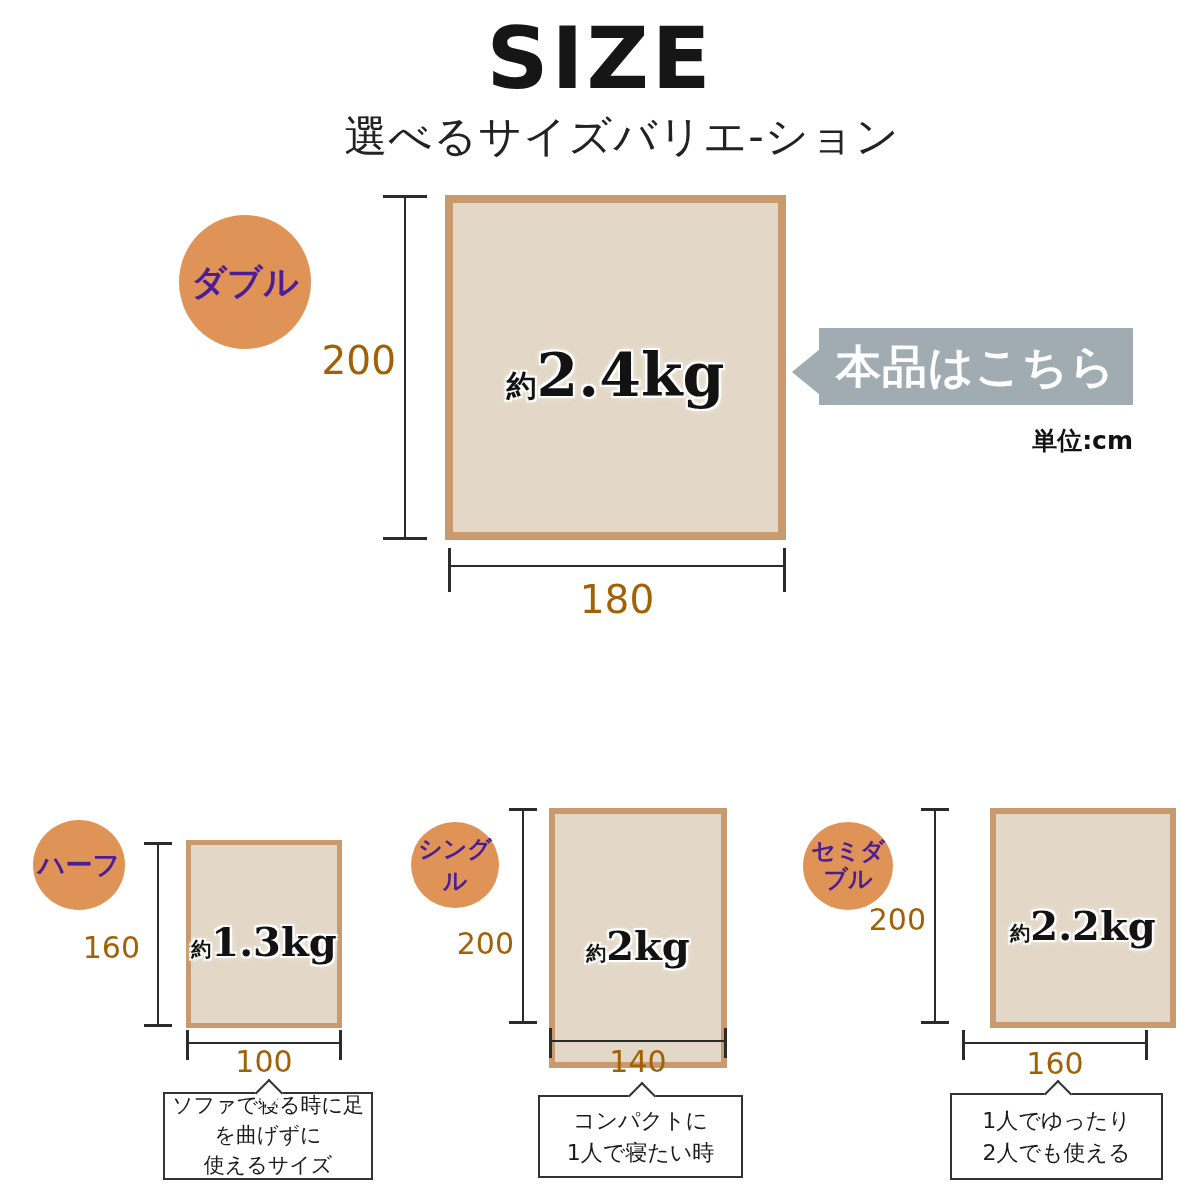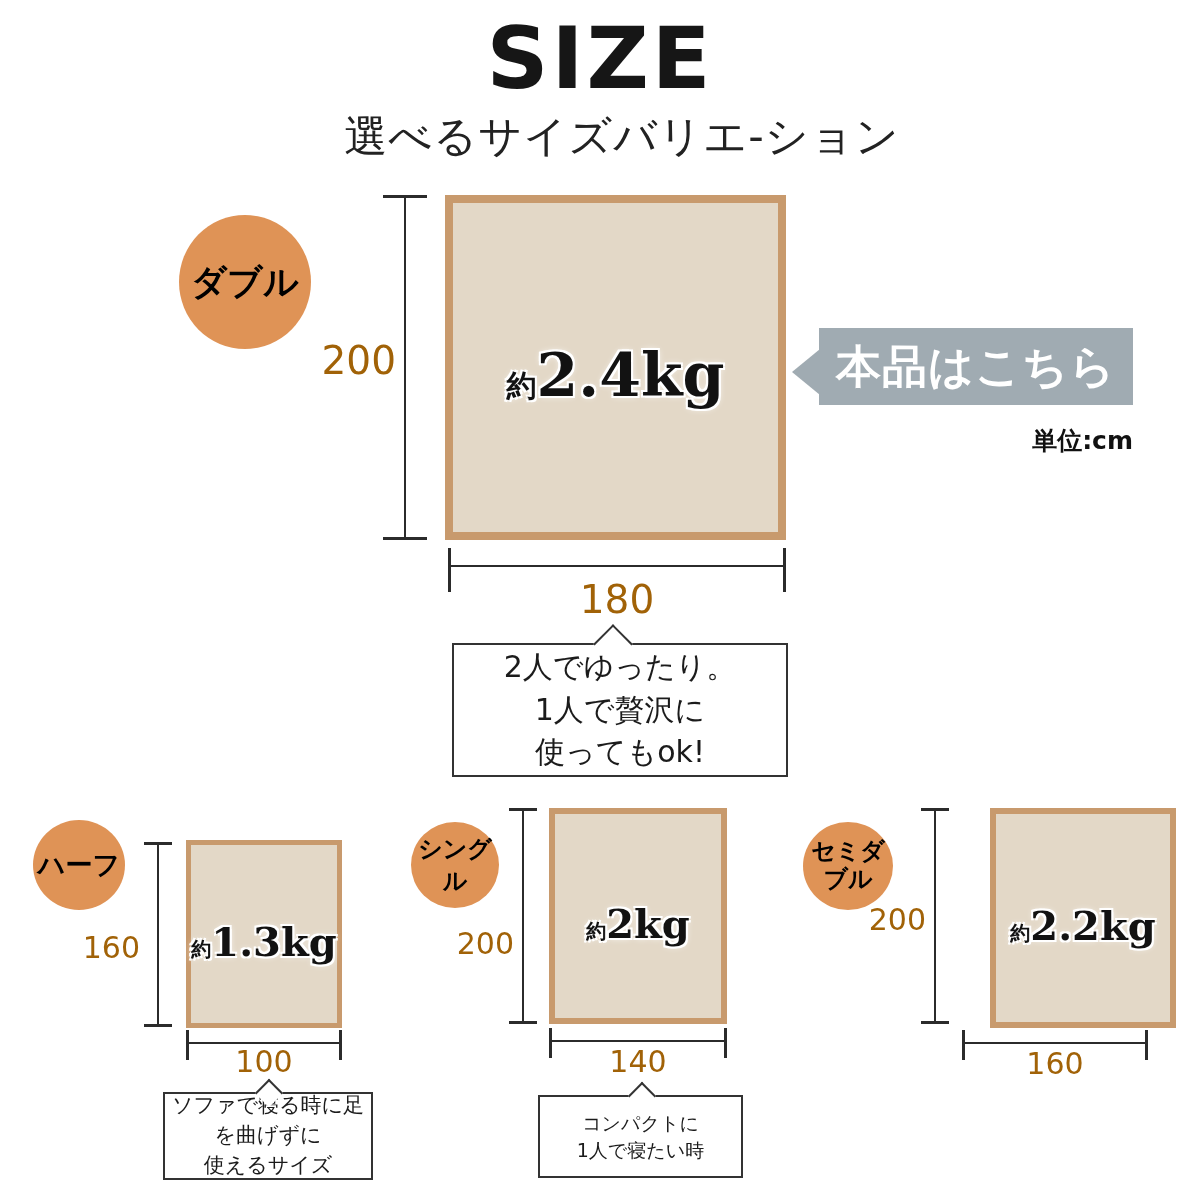--- a/index.html
+++ b/index.html
@@ -13,30 +13,30 @@
   html,body{margin:0;padding:0;background:#fff;}
   #stage{
     position:relative;width:1200px;height:1200px;background:#ffffff;overflow:hidden;
     font-family:"DejaVu Sans","Liberation Sans",sans-serif;color:var(--ink);
   }
   .abs{position:absolute;}
   
   .title{top:8px;left:0;width:100%;text-align:center;font-size:86px;font-weight:600;letter-spacing:3px;color:#161616;}
   .subtitle{top:108px;left:0;width:100%;text-align:center;font-size:43px;font-weight:500;letter-spacing:1px;color:#222;padding-left:22px;}
   
-  .badge{border-radius:50%;background:var(--accent-orange);display:flex;flex-direction:column;align-items:center;justify-content:center;color:#000000;font-weight:700;text-align:center;}
+  .badge{border-radius:50%;background:var(--accent-orange);display:flex;flex-direction:column;align-items:center;justify-content:center;color:#4c1d95;font-weight:700;text-align:center;}
   .badge-double{left:179px;top:215px;width:132px;height:134px;font-size:35px;}
   .badge-half{left:33px;top:820px;width:92px;height:90px;font-size:27px;}
   .badge-single{left:411px;top:822px;width:88px;height:86px;font-size:24px;}
   .badge-semi{left:803px;top:822px;width:90px;height:88px;font-size:24px;line-height:1.15;}
   
   .rug{background:var(--rect-fill);border:8px solid var(--rect-border);box-sizing:border-box;display:flex;align-items:center;justify-content:center;}
   .rug-double{left:445px;top:195px;width:341px;height:345px;}
   .rug-half{left:186px;top:840px;width:156px;height:188px;border-width:5px;}
-  .rug-single{left:549px;top:808px;width:178px;height:216px;border-width:6px;}
+  .rug-single{left:549px;top:808px;width:178px;height:260px;border-width:6px;}
   .rug-semi{left:962px;top:808px;width:186px;height:220px;border-width:6px;margin-left:28px;}
   .weight{color:#121212;white-space:nowrap;padding-top:14px;
     text-shadow:-2px -2px 0 #fff,2px -2px 0 #fff,-2px 2px 0 #fff,2px 2px 0 #fff,0 0 7px #fff;}
   .weight .w-prefix{font-weight:700;}
   .weight .w-value{font-family:"DejaVu Serif","Liberation Serif",serif;font-weight:700;}
   .weight-lg .w-prefix{font-size:30px;}
   .weight-lg .w-value{font-size:60px;}
   .weight-sm .w-prefix{font-size:20px;}
   .weight-sm .w-value{font-size:40px;}
   
@@ -68,21 +68,21 @@
   .callout-arrow{left:792px;top:349px;width:0;height:0;border-top:23px solid transparent;border-bottom:23px solid transparent;border-right:28px solid var(--callout-gray);}
   .callout-box{left:819px;top:328px;width:314px;height:77px;background:var(--callout-gray);display:flex;align-items:center;justify-content:center;color:#fff;font-size:45px;font-weight:700;letter-spacing:1px;white-space:nowrap;}
   .unit-note{left:950px;top:424px;width:183px;text-align:right;font-size:25px;font-weight:700;color:#111;}
   
   .bubble{background:#fff;border:2px solid #333;box-sizing:border-box;display:flex;flex-direction:column;align-items:center;justify-content:center;text-align:center;color:#1b1b1b;}
   .bubble .caret{position:absolute;background:#fff;border-left:2px solid #333;border-top:2px solid #333;transform:rotate(45deg);}
   .bubble-double{left:452px;top:643px;width:336px;height:134px;font-size:30px;line-height:1.43;}
   .bubble-double .caret{width:26px;height:26px;top:-15px;left:145px;}
   .bubble-sm{font-size:21px;line-height:1.42;}
   .bubble-half{left:163px;top:1092px;width:210px;height:88px;}
-  .bubble-single{left:538px;top:1095px;width:205px;height:83px;font-size:19px;}
+  .bubble-single{left:538px;top:1095px;width:205px;height:83px;font-size:22px;}
   .bubble-semi{left:950px;top:1093px;width:213px;height:87px;font-size:22px;}
   .bubble-sm .caret{width:18px;height:18px;top:-11px;left:50%;margin-left:-9px;}
 </style>
 </head>
 <body>
 
 <div id="stage">
 
   <div class="abs title">SIZE</div>
   <div class="abs subtitle">選べるサイズバリエ-ション</div>
@@ -110,26 +110,20 @@
   </div>
   <div class="abs unit-note">単位:cm</div>
 
   <div class="abs hdim hdim-double">
     <div class="cap-l"></div>
     <div class="dline"></div>
     <div class="cap-r"></div>
   </div>
   <div class="abs dim-label lab-double-w">180</div>
 
-  <div class="abs bubble bubble-double">
-    <div class="caret"></div>
-    <div>2人でゆったり。</div>
-    <div>1人で贅沢に</div>
-    <div>使ってもok!</div>
-  </div>
 
   <div class="abs badge badge-half">
     <span>ハーフ</span>
   </div>
   <div class="abs vdim vdim-half">
     <div class="cap-t"></div>
     <div class="dline"></div>
     <div class="cap-b"></div>
   </div>
   <div class="abs dim-label lab-half-h">160</div>
@@ -191,14 +185,19 @@
     <div class="weight weight-sm">
       <span class="w-prefix">約</span><span class="w-value">2.2kg</span>
     </div>
   </div>
   <div class="abs hdim hdim-semi">
     <div class="cap-l"></div>
     <div class="dline"></div>
     <div class="cap-r"></div>
   </div>
   <div class="abs dim-label lab-semi-w">160</div>
+  <div class="abs bubble bubble-sm bubble-semi">
+    <div class="caret"></div>
+    <div>1人でゆったり</div>
+    <div>2人でも使える</div>
+  </div>
 
 </div>
 
 </body></html>

